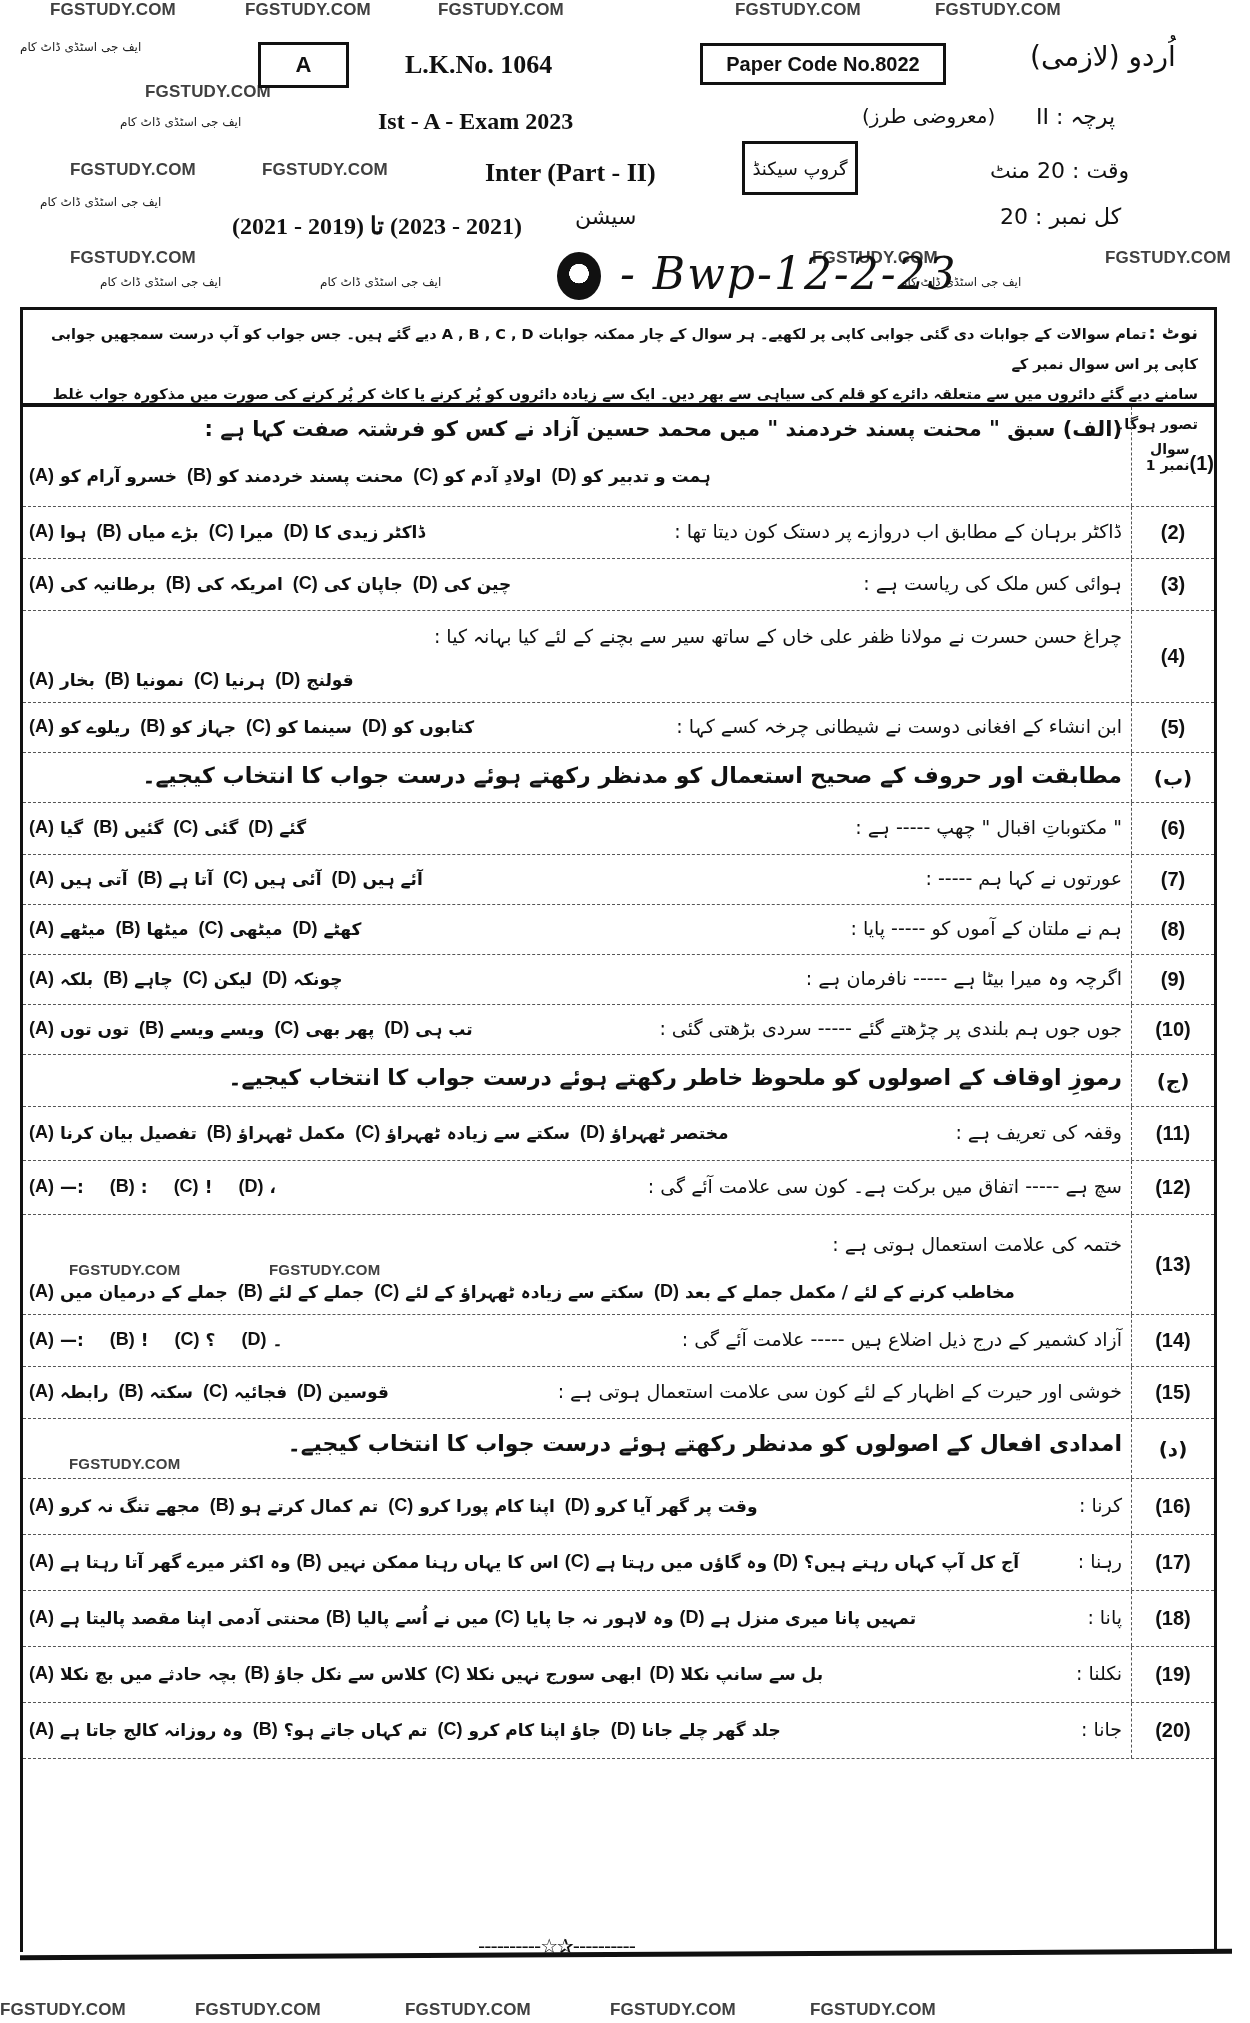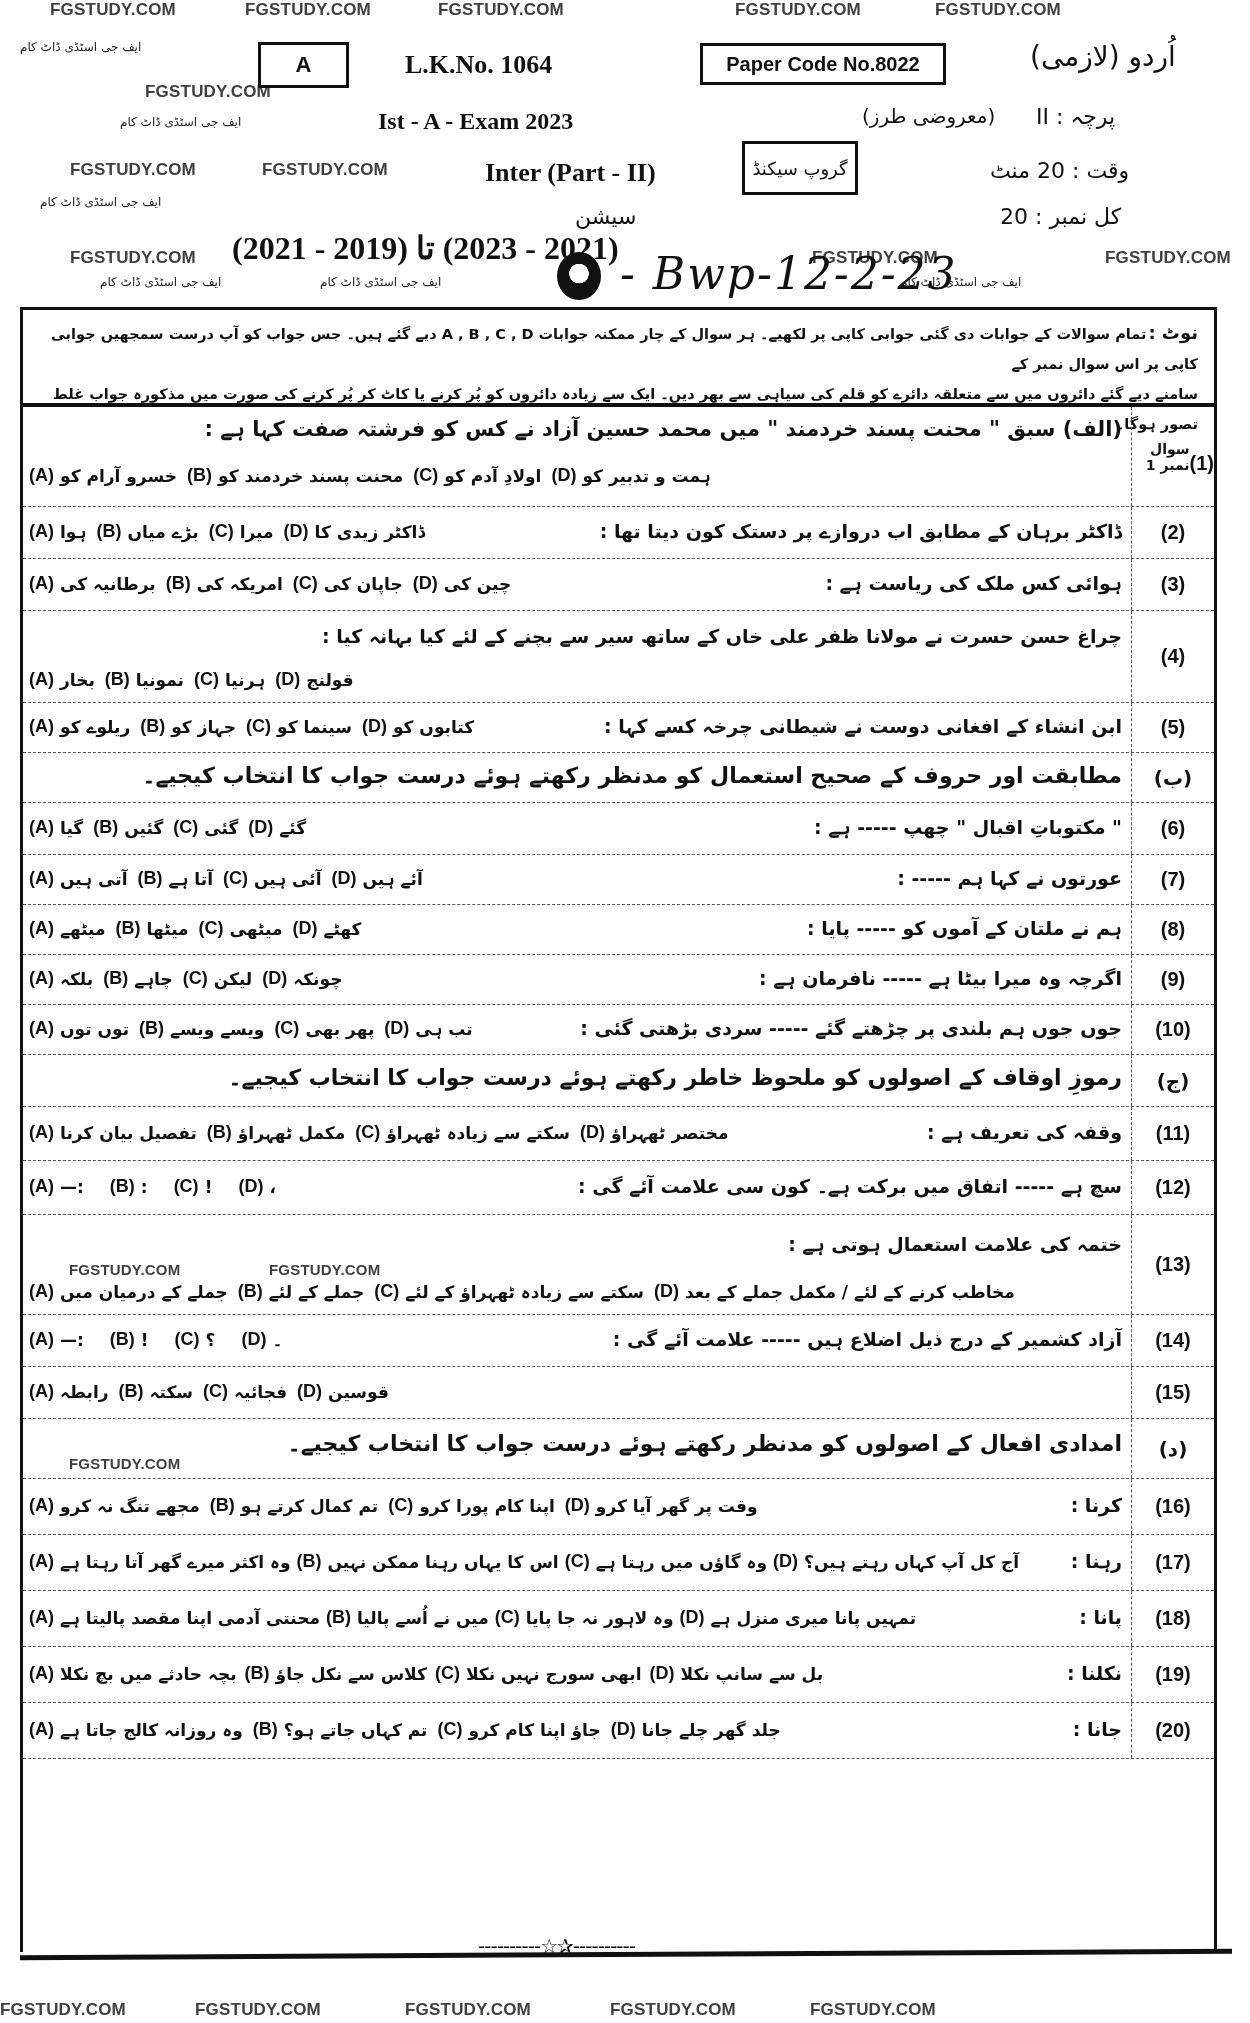--- a/index.html
+++ b/index.html
@@ -9,21 +9,21 @@
   .hdr-en { position:absolute; font-family:"Liberation Serif", serif; font-weight:bold; color:#111; }
   .box { position:absolute; border:3px solid #111; display:flex; align-items:center; justify-content:center; }
   .ur { direction:rtl; font-family:"DejaVu Sans", sans-serif; font-weight:normal; }
   .note { position:absolute; left:20px; top:307px; width:1197px; height:100px; border:3px solid #111; border-bottom-width:4px; box-sizing:border-box; padding:8px 16px; direction:rtl; font-family:"DejaVu Sans", sans-serif; font-size:14.5px; line-height:30px; font-weight:bold; }
   .note .lbl { font-size:18px; margin-left:2px; }
   .frame { position:absolute; left:20px; top:407px; width:1197px; height:1545px; border-left:3px solid #111; border-right:3px solid #111; box-sizing:border-box; }
   .frame-bottom { position:absolute; left:20px; top:1952px; width:1212px; height:5px; background:#111; transform:rotate(-0.3deg); }
   .row { position:absolute; left:0; width:1191px; border-bottom:1px dashed #555; box-sizing:border-box; }
   .qnum { position:absolute; right:0; top:0; bottom:0; width:82px; border-left:1px dashed #555; display:flex; align-items:center; justify-content:center; font-family:"Liberation Sans", sans-serif; font-weight:bold; font-size:20px; }
   .qbody { position:absolute; left:6px; right:92px; top:0; bottom:0; }
-  .stem { position:absolute; right:0; direction:rtl; font-family:"DejaVu Sans", sans-serif; font-weight:bold; font-size:19px; white-space:nowrap; }
+  .stem { position:absolute; right:0; direction:rtl; font-family:"DejaVu Sans", sans-serif; font-weight:normal; font-size:19px; white-space:nowrap; }
   .opts { position:absolute; left:0; direction:ltr; display:flex; align-items:center; gap:10px; white-space:nowrap; }
   .opt { display:flex; align-items:center; gap:6px; }
   .opt .l { font-family:"Liberation Sans", sans-serif; font-weight:bold; font-size:18px; }
   .opt .t { direction:rtl; font-family:"DejaVu Sans", sans-serif; font-weight:bold; font-size:17px; }
   .sect { position:absolute; right:0; direction:rtl; font-family:"DejaVu Sans", sans-serif; font-weight:bold; font-size:22px; white-space:nowrap; }
   .stamp { position:absolute; left:557px; top:252px; width:44px; height:48px; border-radius:50%; background:radial-gradient(circle at 50% 45%, #fff 0 28%, #111 29% 100%); }
   .hand { position:absolute; left:620px; top:248px; font-family:"DejaVu Serif", serif; font-style:italic; font-size:44px; color:#111; letter-spacing:2px; }
   .divider { position:absolute; left:478px; top:1934px; font-family:"DejaVu Sans", sans-serif; font-size:20px; color:#111; letter-spacing:-1px; }
 </style>
 </head>
@@ -59,21 +59,21 @@
 <div class="hdr-en" style="left:378px;top:108px;font-size:24px">Ist - A - Exam 2023</div>
 <div class="ur" style="position:absolute;left:862px;top:104px;font-size:20px">(معروضی طرز)</div>
 <div class="ur" style="position:absolute;left:1036px;top:104px;font-size:22px">پرچہ : II</div>
 
 <div class="hdr-en" style="left:485px;top:158px;font-size:26px">Inter (Part - II)</div>
 <div class="box" style="left:742px;top:141px;width:110px;height:48px;">
   <span class="ur" style="font-size:18px">گروپ سیکنڈ</span>
 </div>
 <div class="ur" style="position:absolute;left:990px;top:158px;font-size:22px">وقت : 20 منٹ</div>
 
-<div class="hdr-en" style="left:232px;top:229px;font-size:32px;direction:rtl">(2021 - 2023) تا (2019 - 2021)</div>
+<div class="hdr-en" style="left:232px;top:212px;font-size:24px;direction:rtl">(2021 - 2023) تا (2019 - 2021)</div>
 <div class="ur" style="position:absolute;left:575px;top:204px;font-size:22px">سیشن</div>
 <div class="ur" style="position:absolute;left:1000px;top:204px;font-size:22px">کل نمبر : 20</div>
 
 <div class="stamp"></div>
 <div class="hand">- Bwp-12-2-23</div>
 
 <div class="note">
   <div><span class="lbl">نوٹ :</span><span>تمام سوالات کے جوابات دی گئی جوابی کاپی پر لکھیے۔ ہر سوال کے چار ممکنہ جوابات A , B , C , D دیے گئے ہیں۔ جس جواب کو آپ درست سمجھیں جوابی کاپی پر اس سوال نمبر کے</span></div>
   <div>سامنے دیے گئے دائروں میں سے متعلقہ دائرے کو قلم کی سیاہی سے بھر دیں۔ ایک سے زیادہ دائروں کو پُر کرنے یا کاٹ کر پُر کرنے کی صورت میں مذکورہ جواب غلط تصور ہوگا۔</div>
 </div>
@@ -480,20 +480,21 @@
           </div>
       </div>
     </div>
   </div>
 
   <div class="row" style="top:960px;height:52px">
     <div class="qnum">
         <span>(15)</span>
       </div>
     <div class="qbody">
+      <div class="stem" style="top:13px">خوشی اور حیرت کے اظہار کے لئے کون سی علامت استعمال ہوتی ہے :</div>
       <div class="opts" style="top:14px">
         <div class="opt">
             <span class="l">(A)</span>
             <span class="t">رابطہ</span>
           </div>
         <div class="opt">
             <span class="l">(B)</span>
             <span class="t">سکتہ</span>
           </div>
         <div class="opt">

